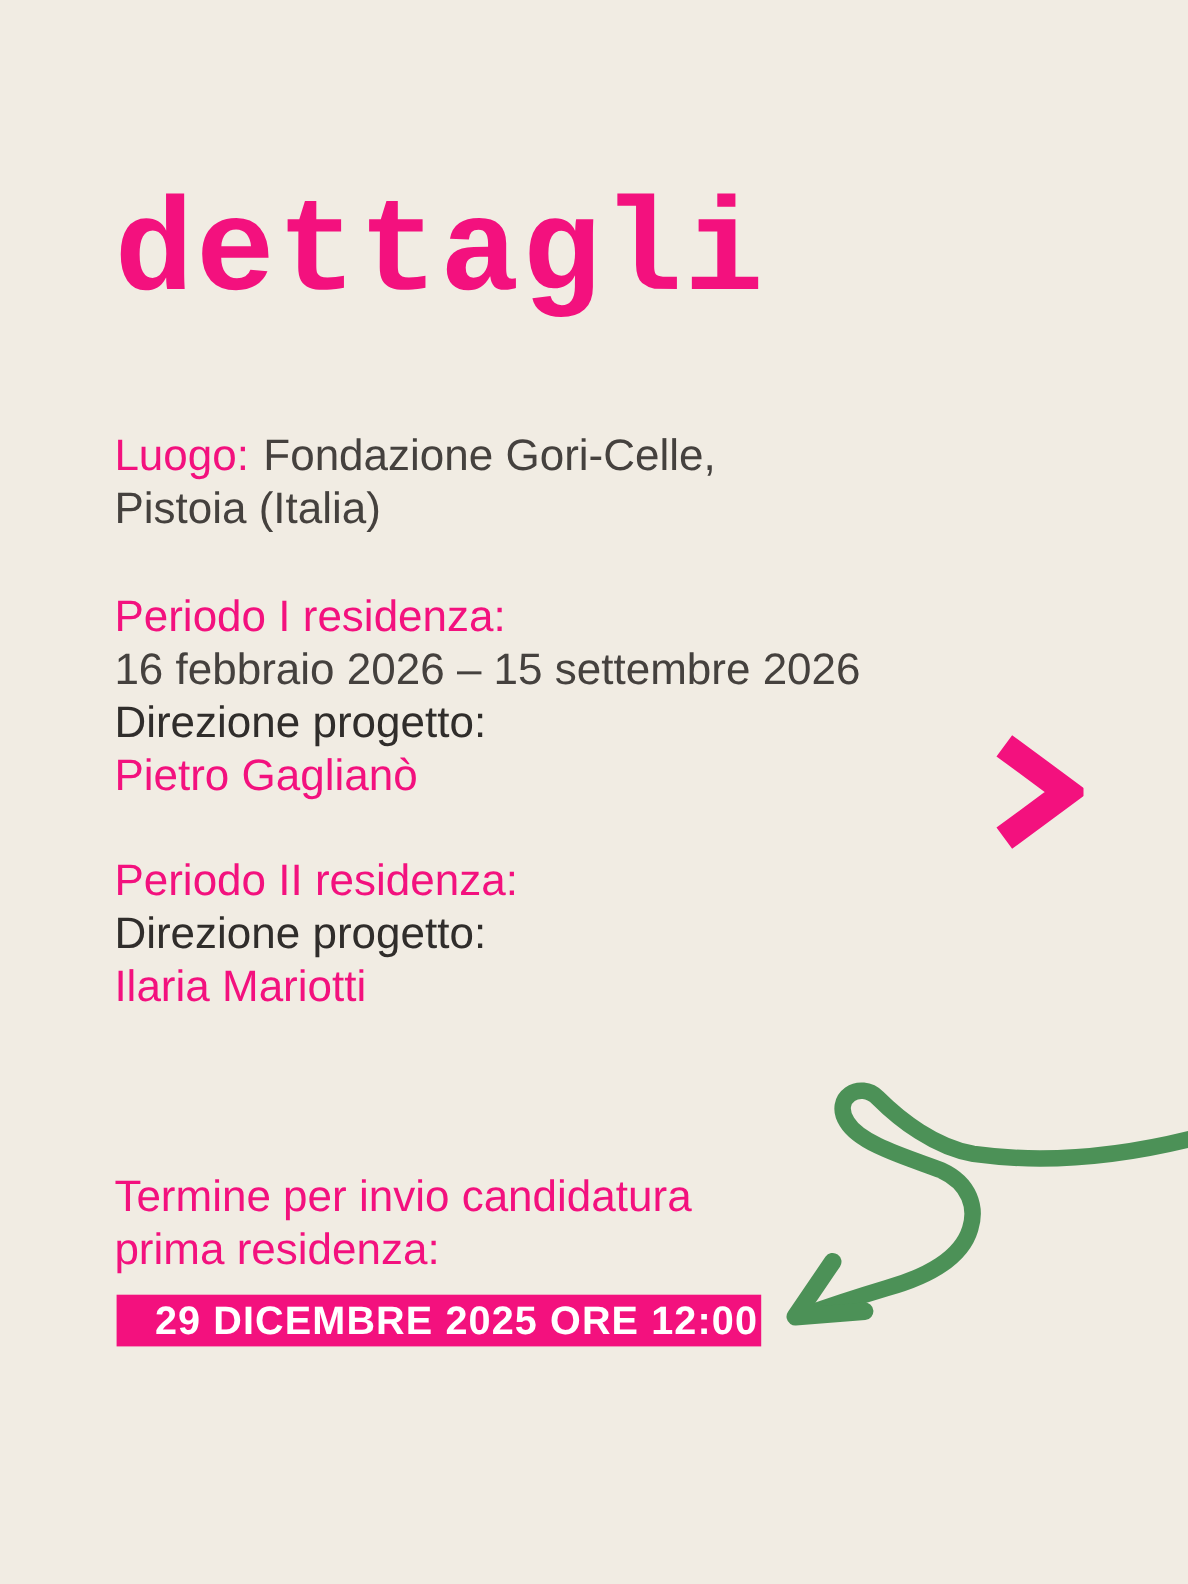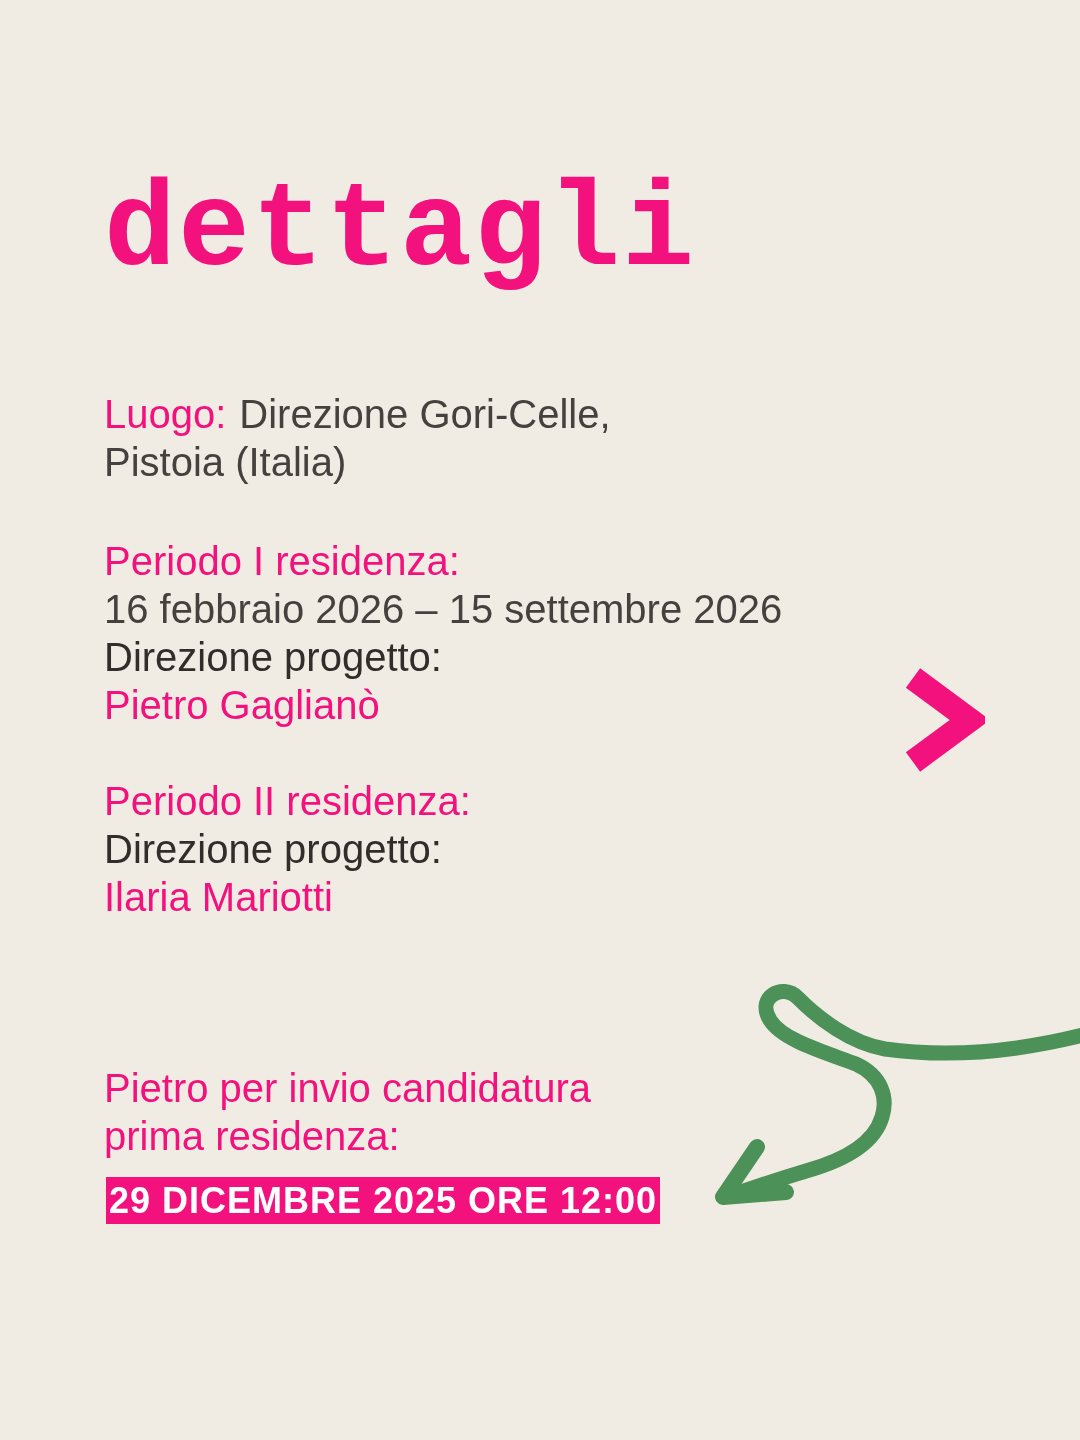--- a/index.html
+++ b/index.html
@@ -46,54 +46,55 @@
   .deadline-box {
     position: absolute;
     left: 106px; top: 1177px;
     width: 554px; height: 47px;
     background: var(--pink, #F3117E);
     display: flex; align-items: center; justify-content: center;
     color: var(--box_text, #FFFFFF);
     font-size: 36px; font-weight: 700;
     letter-spacing: 1px;
     white-space: nowrap;
+    padding-left: 32px;
   }
 
   .overlay-svg { position: absolute; left: 0; top: 0; pointer-events: none; }
   .chevron-svg { position: absolute; left: 895px; top: 665px; }
 </style>
 </head>
 <body>
 
 <div class="canvas">
 
   <h1 class="page-title">dettagli</h1>
 
   <section class="block block-location">
     <p class="line">
-      <span class="pink b label-gap">Luogo:</span><span class="dark b">Direzione Gori-Celle,</span>
+      <span class="pink b label-gap">Luogo:</span><span class="dark b">Fondazione Gori-Celle,</span>
     </p>
     <p class="line dark b">Pistoia (Italia)</p>
   </section>
 
   <section class="block block-period1">
     <p class="line pink b">Periodo I residenza:</p>
     <p class="line dark b">16 febbraio 2026 – 15 settembre 2026</p>
     <p class="line dark2">Direzione progetto:</p>
     <p class="line pink2">Pietro Gaglianò</p>
   </section>
 
   <section class="block block-period2">
     <p class="line pink b">Periodo II residenza:</p>
     <p class="line dark2">Direzione progetto:</p>
     <p class="line pink2">Ilaria Mariotti</p>
   </section>
 
   <section class="block block-deadline">
-    <p class="line pink b">Pietro per invio candidatura</p>
+    <p class="line pink b">Termine per invio candidatura</p>
     <p class="line pink b">prima residenza:</p>
   </section>
 
   <div class="deadline-box">
     <span>29 DICEMBRE 2025 ORE 12:00</span>
   </div>
 
   <svg class="chevron-svg" width="90" height="112" viewBox="0 0 90 112">
     <polyline points="18,13 75,55 18,97" fill="none" stroke="#F3117E" stroke-width="24" stroke-linecap="butt" stroke-linejoin="miter"></polyline>
   </svg>

